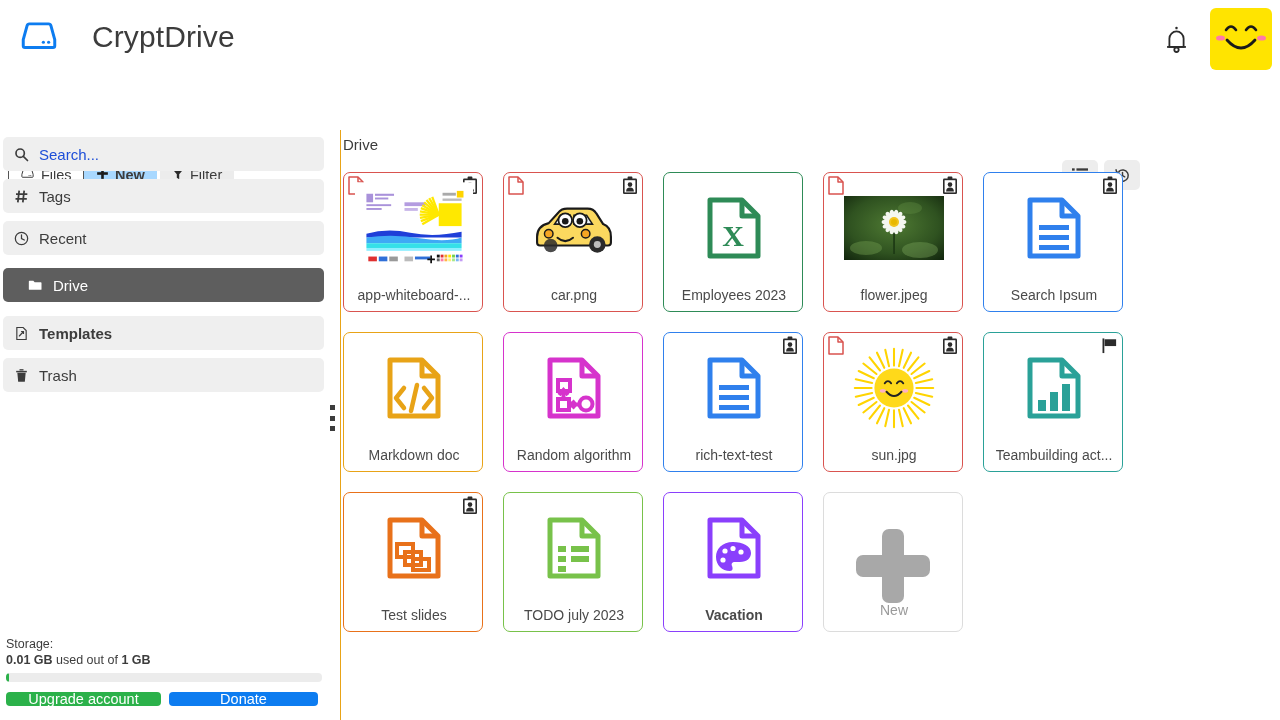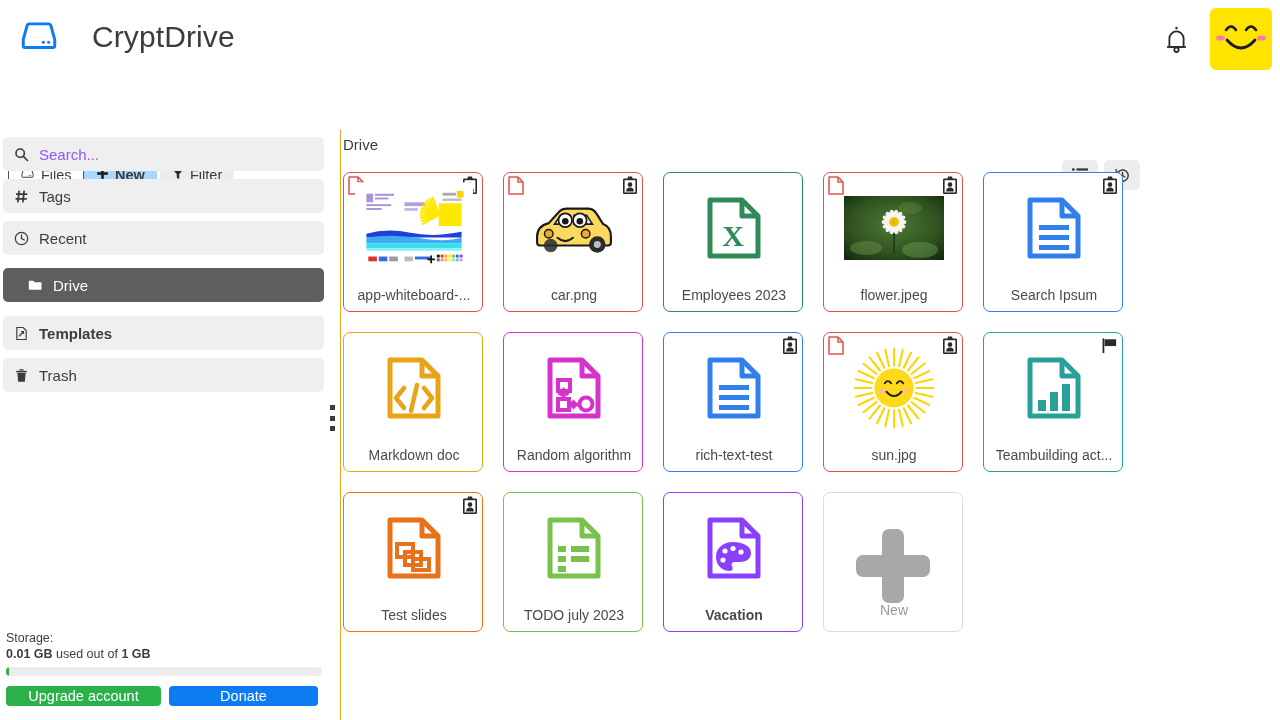--- a/index.html
+++ b/index.html
@@ -61,35 +61,35 @@
   }
   .side-item.active { background: #5e5e5e; color: #ffffff; padding-left: 24px; }
   .side-icon { width: 17px; height: 17px; display: flex; align-items: center; justify-content: center; flex: 0 0 17px; }
   #si-search { top: 7px; }
   #si-tags   { top: 49px; }
   #si-recent { top: 91px; }
   #si-drive  { top: 138px; }
   #si-templates { top: 186px; font-weight: bold; }
   #si-trash  { top: 228px; }
   .side-text { font-size: 15px; }
-  #si-search .side-text { color: #8b5cf6; }
+  #si-search .side-text { color: #1d4ed8; }
 
   
   #storage { position: absolute; left: 6px; bottom: 14px; width: 318px; }
   #storage-label { font-size: 12.5px; color: #3c3c3c; }
   #storage-usage { font-size: 12.5px; color: #3c3c3c; margin-top: 2px; }
   #storage-usage b { font-weight: bold; }
   #storage-bar {
     margin-top: 6px; width: 316px; height: 9px; background: #ececec; border-radius: 4px;
     overflow: hidden;
   }
   #storage-fill { height: 100%; width: 1%; background: #2bb14a; border-radius: 4px; }
   #storage-btns { margin-top: 10px; display: flex; gap: 8px; }
   .store-btn {
-    height: 20px; border-radius: 4px; color: #fff; font-size: 14.5px;
+    height: 14px; border-radius: 4px; color: #fff; font-size: 14.5px;
     display: flex; align-items: center; justify-content: center; cursor: pointer;
   }
   #btn-upgrade { width: 155px; background: #2bb14a; }
   #btn-donate  { width: 149px; background: #0d7cf0; }
 
   
   #drag-handle {
     position: absolute; left: 328px; top: 405px; width: 9px; height: 26px;
     display: flex; flex-direction: column; justify-content: space-between; cursor: col-resize;
   }

